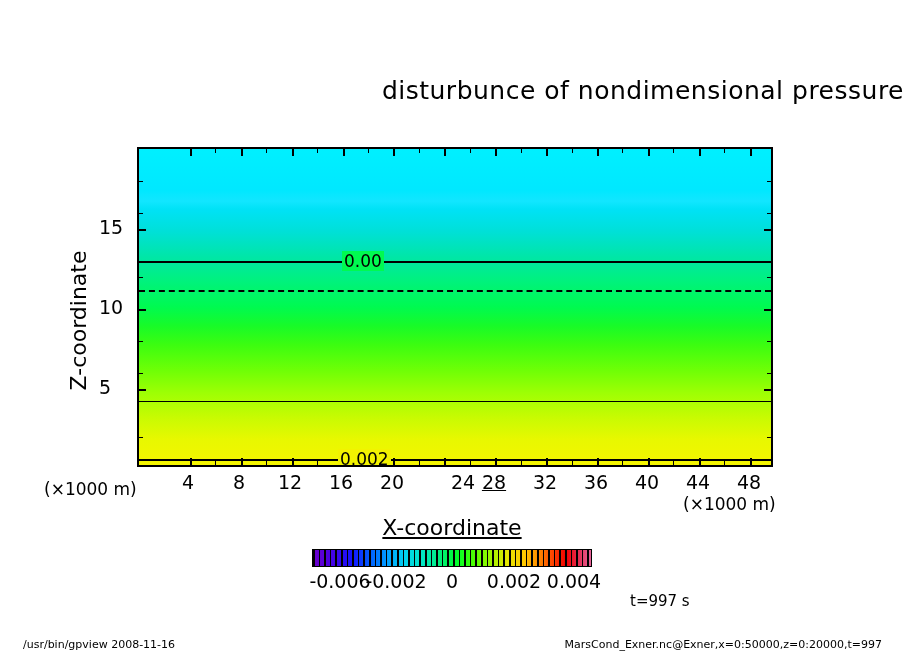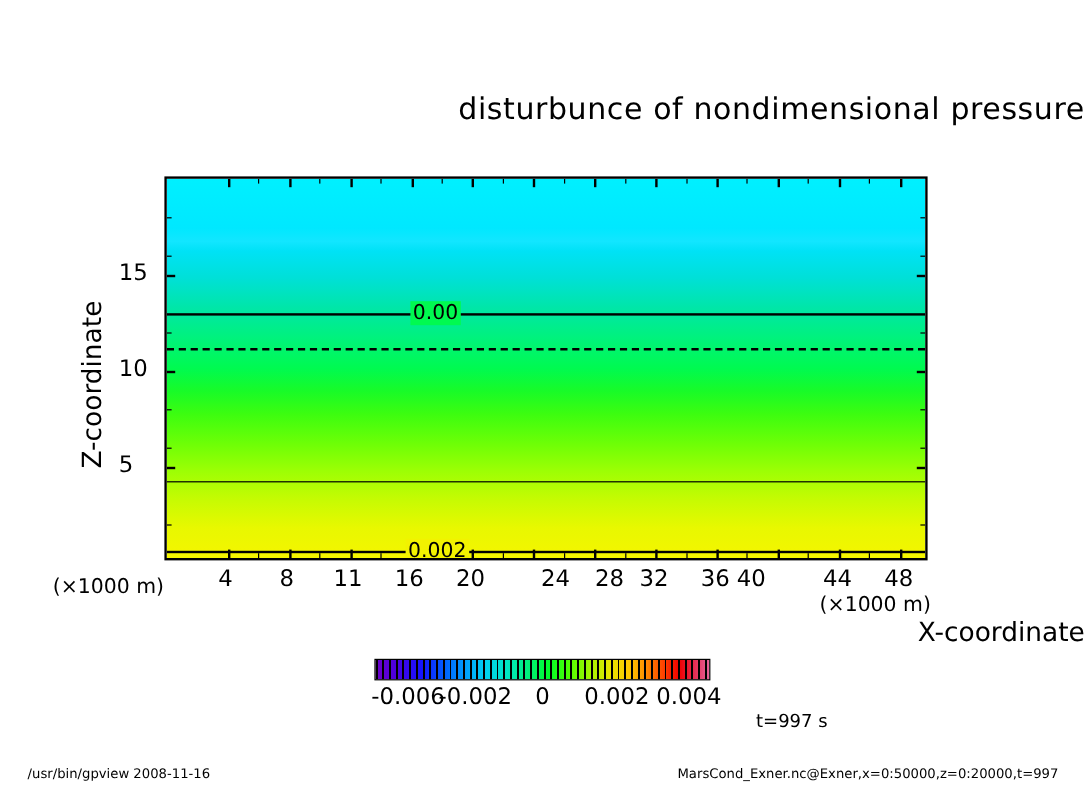--- a/index.html
+++ b/index.html
@@ -145,23 +145,24 @@
     text-align: center;
     font-size: 22px;
     transform: rotate(-90deg);
     white-space: nowrap;
   }
   #x-axis-title {
     position: absolute;
     left: 0;
     top: 515px;
     width: 904px;
-    text-align: right;
+    text-align: center;
     font-size: 22px;
     white-space: nowrap;
+    text-decoration: underline;
   }
   #x-unit-left {
     position: absolute;
     left: 44px;
     top: 479px;
     font-size: 17px;
     white-space: nowrap;
   }
   #x-unit-right {
     position: absolute;
@@ -328,28 +329,28 @@
   <div class="contour-label" style="left:203px; top:104px;">
     <span class="lbl-bg">0.00</span>
   </div>
   <div class="contour-label low" style="left:199px; top:302px;">
     <span class="lbl-bg">0.002</span>
   </div>
 </div>
 
 <div class="xtick-label" style="left:188px;">4</div>
 <div class="xtick-label" style="left:239px;">8</div>
-<div class="xtick-label" style="left:290px;">11</div>
+<div class="xtick-label" style="left:290px;">12</div>
 <div class="xtick-label" style="left:341px;">16</div>
 <div class="xtick-label" style="left:392px;">20</div>
 <div class="xtick-label" style="left:443px;margin-left:20px;">24</div>
-<div class="xtick-label" style="left:508px;">28</div>
+<div class="xtick-label" style="left:494px;text-decoration:underline;">28</div>
 <div class="xtick-label" style="left:545px;">32</div>
 <div class="xtick-label" style="left:596px;">36</div>
-<div class="xtick-label" style="left:626px;text-align:center;">40</div>
+<div class="xtick-label" style="left:647px;text-align:center;">40</div>
 <div class="xtick-label" style="left:698px;">44</div>
 <div class="xtick-label" style="left:749px;">48</div>
 
 <div class="ytick-label" style="top:387px;">5</div>
 <div class="ytick-label" style="top:307px;">10</div>
 <div class="ytick-label" style="top:227px;">15</div>
 
 <div id="y-axis-title">Z-coordinate</div>
 <div id="x-axis-title">X-coordinate</div>
 <div id="x-unit-left">(×1000 m)</div>

